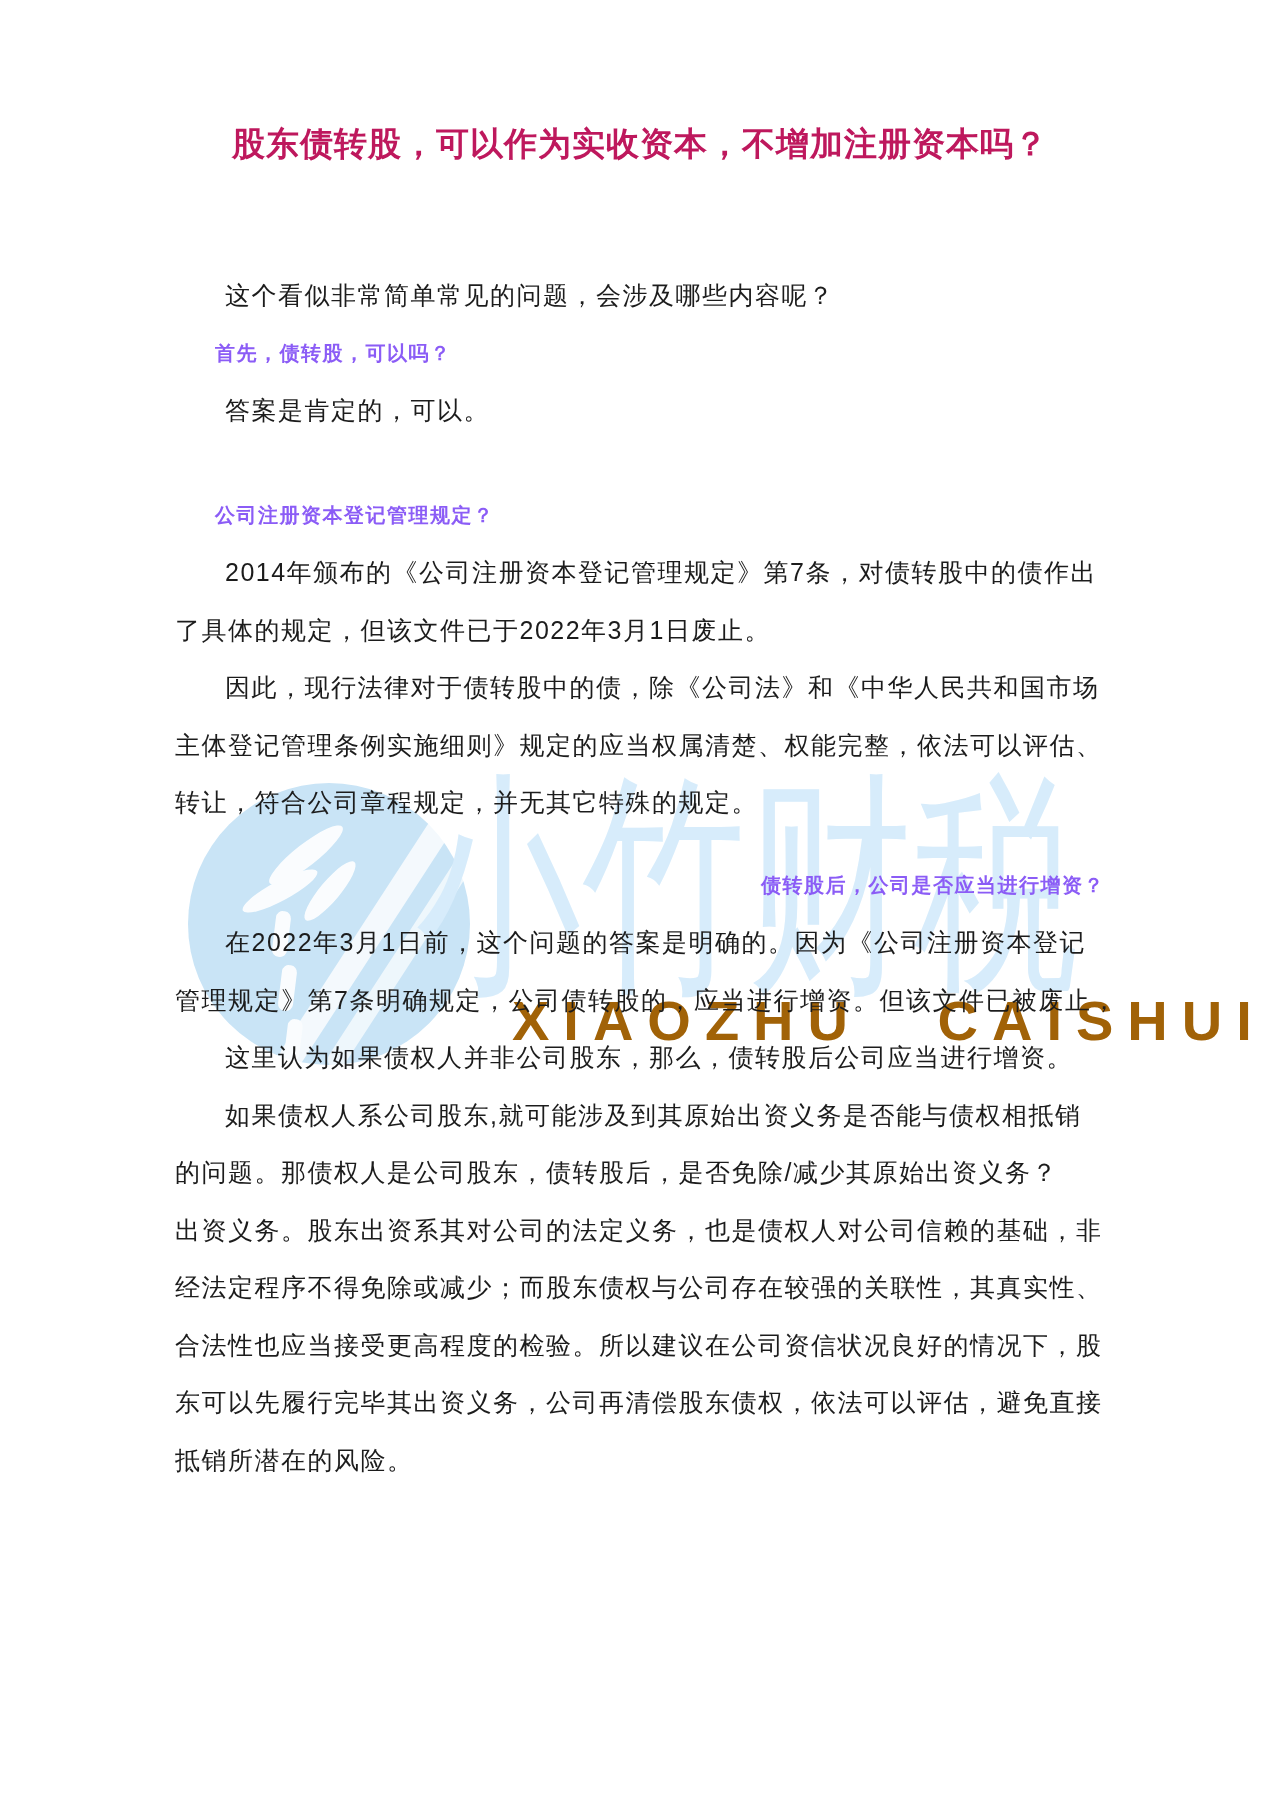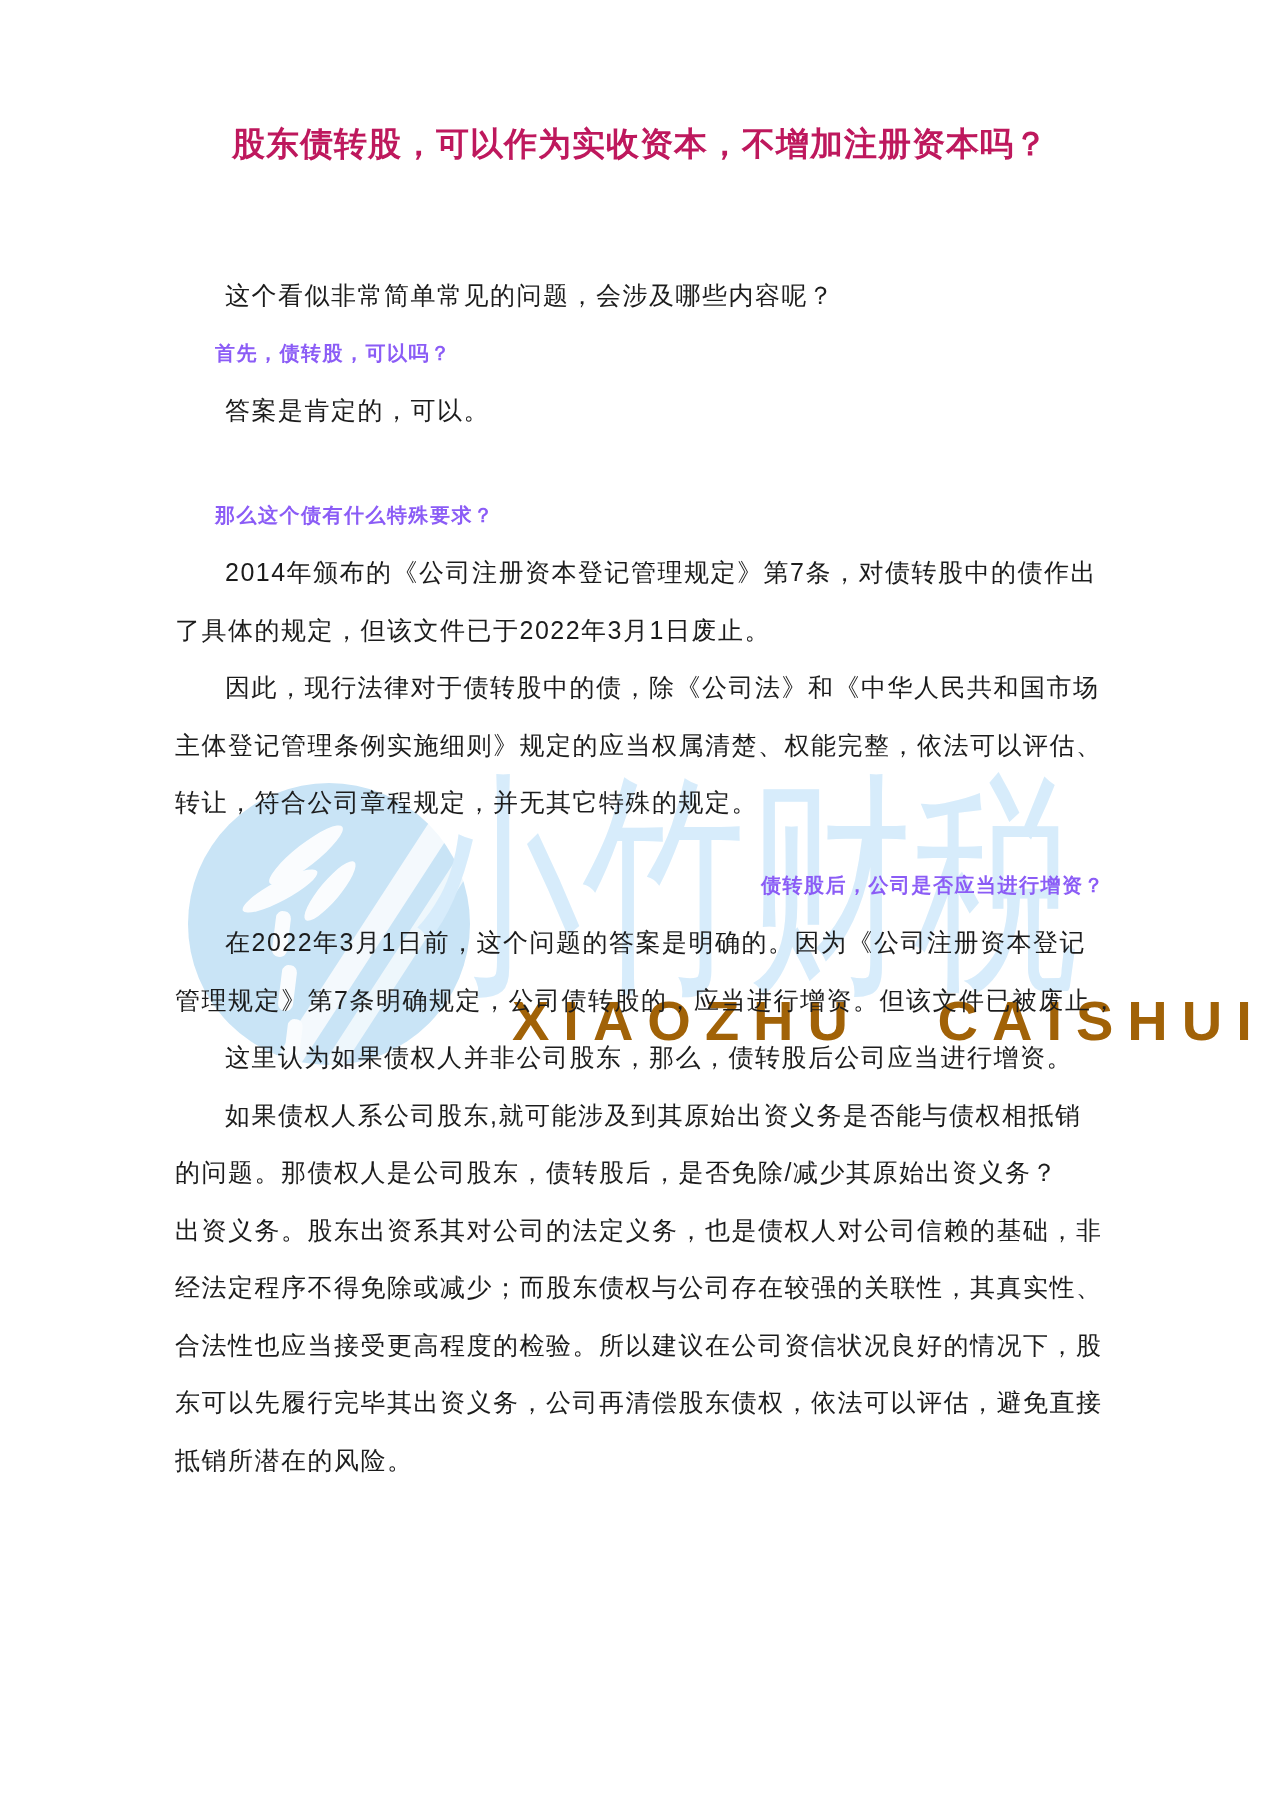--- a/index.html
+++ b/index.html
@@ -68,21 +68,21 @@
 
   <div class="doc">
     <h1 class="doc-title">股东债转股，可以作为实收资本，不增加注册资本吗？</h1>
 
     <div class="line first">这个看似非常简单常见的问题，会涉及哪些内容呢？</div>
 
     <div class="line first heading">首先，债转股，可以吗？</div>
 
     <div class="line first">答案是肯定的，可以。</div>
 
-    <div class="line first heading gap-lg">那么这个债有什么特殊要求？</div>
+    <div class="line first heading gap-lg">公司注册资本登记管理规定？</div>
 
     <div class="line first">2014年颁布的《公司注册资本登记管理规定》第7条，对债转股中的债作出</div>
     <div class="line">了具体的规定，但该文件已于2022年3月1日废止。</div>
 
     <div class="line first">因此，现行法律对于债转股中的债，除《公司法》和《中华人民共和国市场</div>
     <div class="line">主体登记管理条例实施细则》规定的应当权属清楚、权能完整，依法可以评估、</div>
     <div class="line">转让，符合公司章程规定，并无其它特殊的规定。</div>
 
     <div class="line first heading gap-md">债转股后，公司是否应当进行增资？</div>
 

